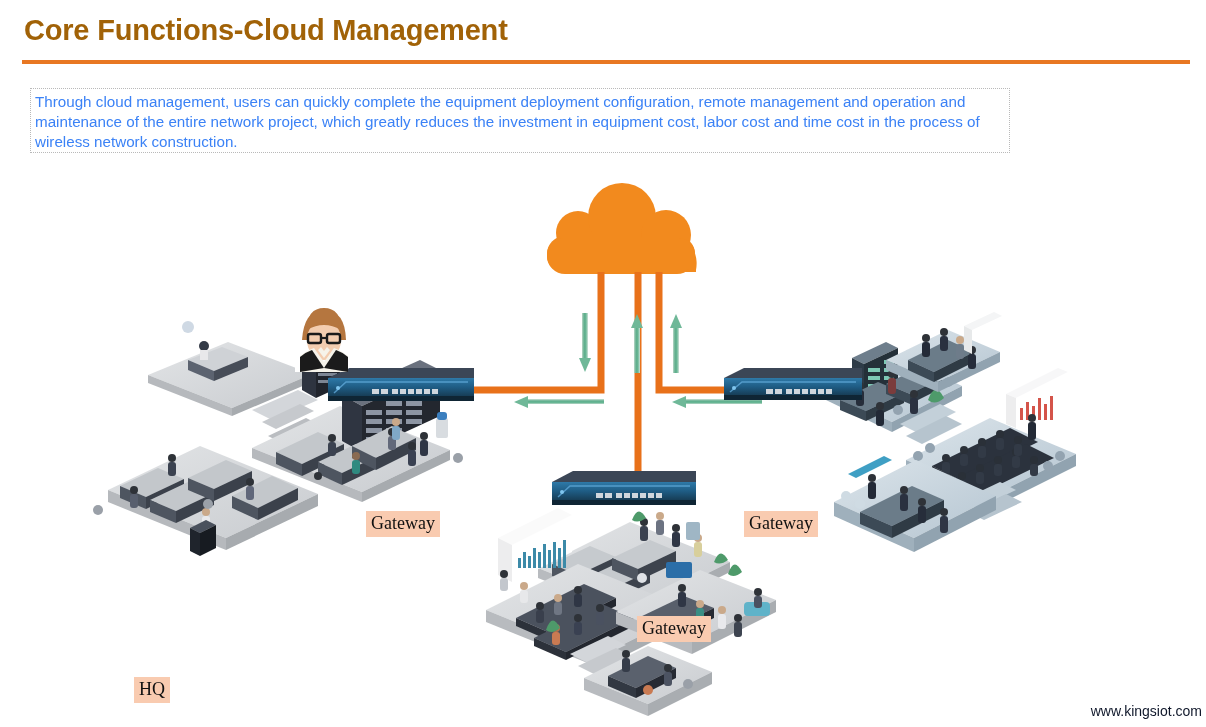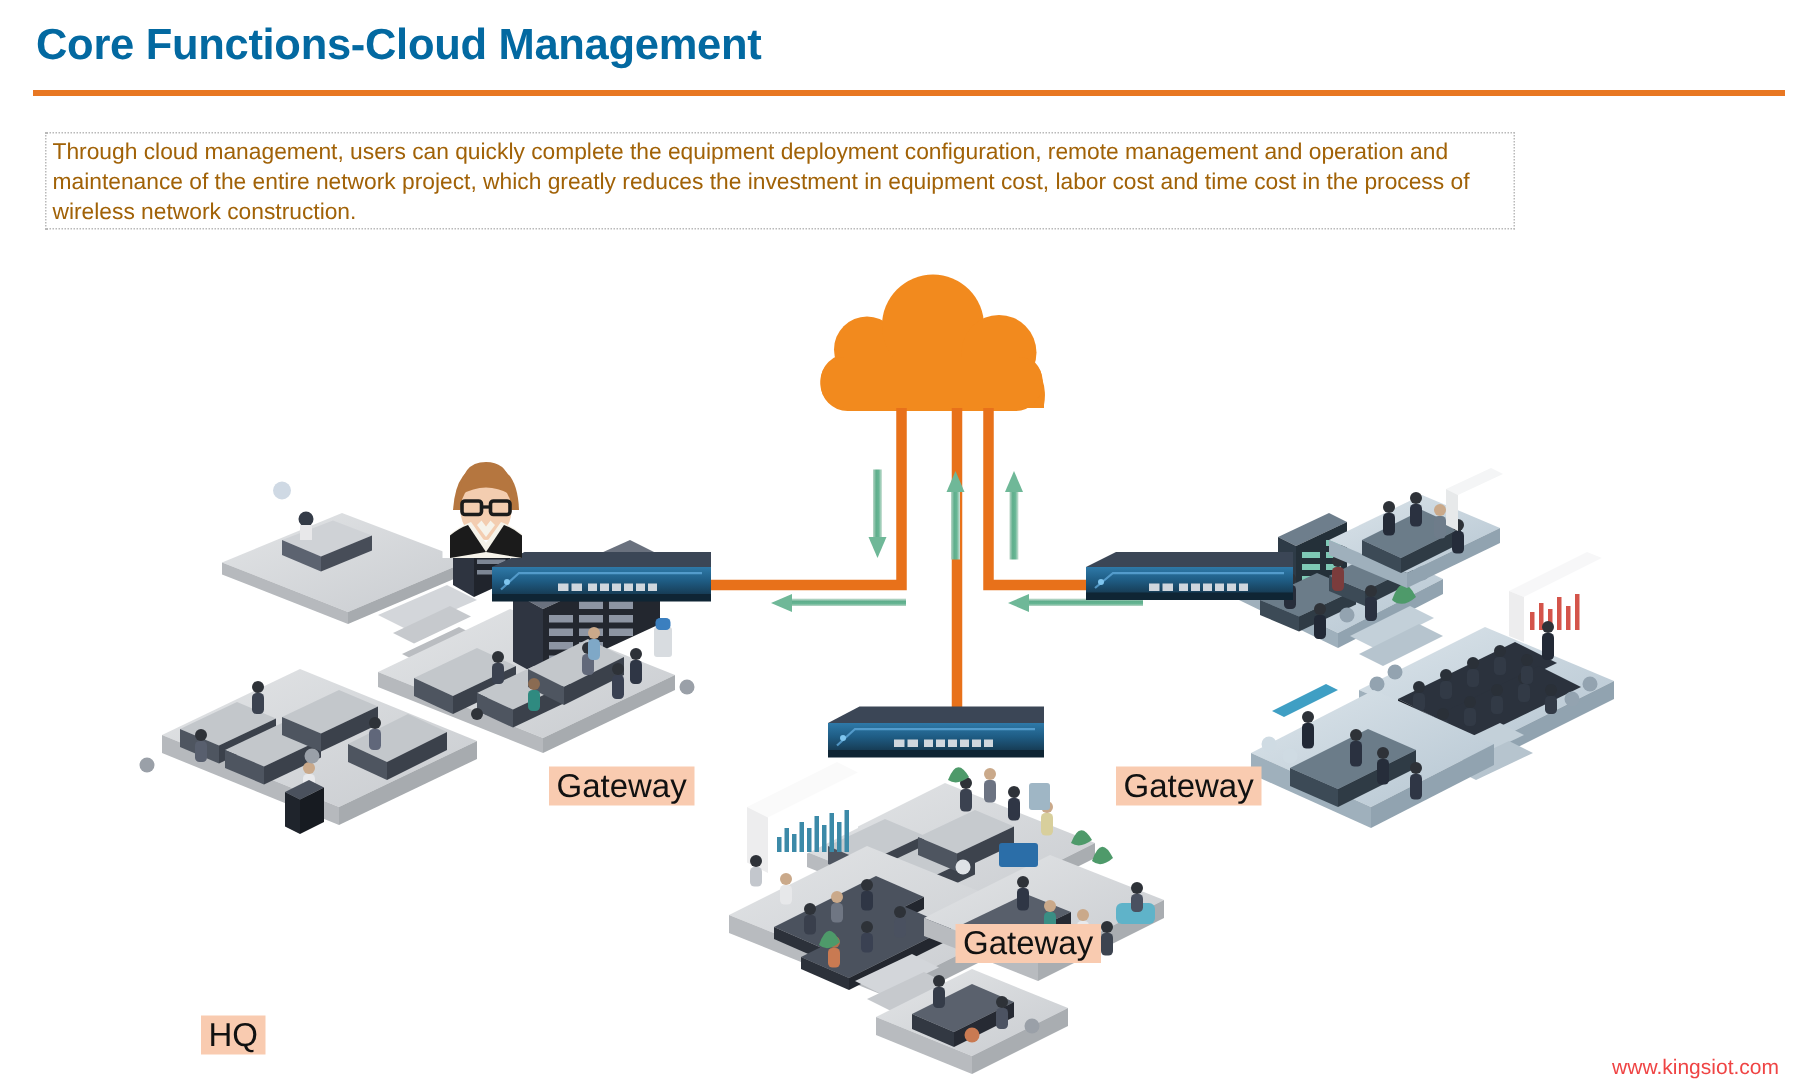--- a/index.html
+++ b/index.html
@@ -18,21 +18,21 @@
     overflow: hidden;
   }
 
   
   #slide-title {
     position: absolute;
     left: 24px;
     top: 14px;
     font-size: 29px;
     font-weight: bold;
-    color: #0369a1;
+    color: #a16207;
     letter-spacing: -0.2px;
     white-space: nowrap;
   }
   #title-rule {
     position: absolute;
     left: 22px;
     top: 60px;
     width: 1168px;
     height: 4px;
     background: #e87722;
@@ -48,30 +48,30 @@
     border: 1px dotted #b9b9b9;
     box-sizing: border-box;
   }
   #desc-text {
     position: absolute;
     left: 4px;
     top: 3px;
     width: 968px;
     font-size: 15.2px;
     line-height: 20px;
-    color: #a16207;
+    color: #3b82f6;
   }
 
   
   #footer-url {
     position: absolute;
-    right: 20px;
+    right: 4px;
     bottom: 8px;
     font-size: 14px;
-    color: #ef4444;
+    color: #0f172a;
   }
 
   
   #diagram {
     position: absolute;
     left: 0;
     top: 160px;
     width: 1206px;
     height: 560px;
   }
@@ -79,24 +79,25 @@
     position: absolute;
     left: 0;
     top: 0;
   }
 
   
   .peach-label {
     position: absolute;
     background: #f9cbb0;
     color: #111111;
-    font-size: 22px;
+    font-size: 18px;
     line-height: 23px;
     padding: 1px 5px 2px 5px;
     white-space: nowrap;
+    font-family: Liberation Serif, serif;
   }
   #label-gw-hq     { left: 366px; top: 351px; }
   #label-gw-b2     { left: 744px; top: 351px; }
   #label-gw-b1     { left: 637px; top: 456px; }
   #label-hq        { left: 134px; top: 517px; }
   #label-branch2   { left: 858px; top: 573px; }
 </style>
 </head>
 <body>
 

